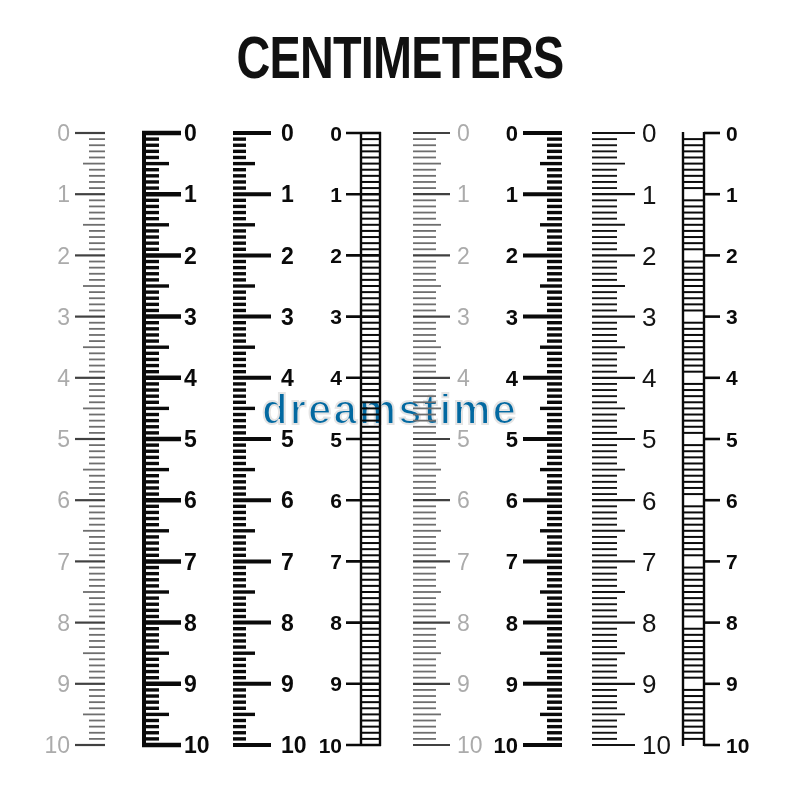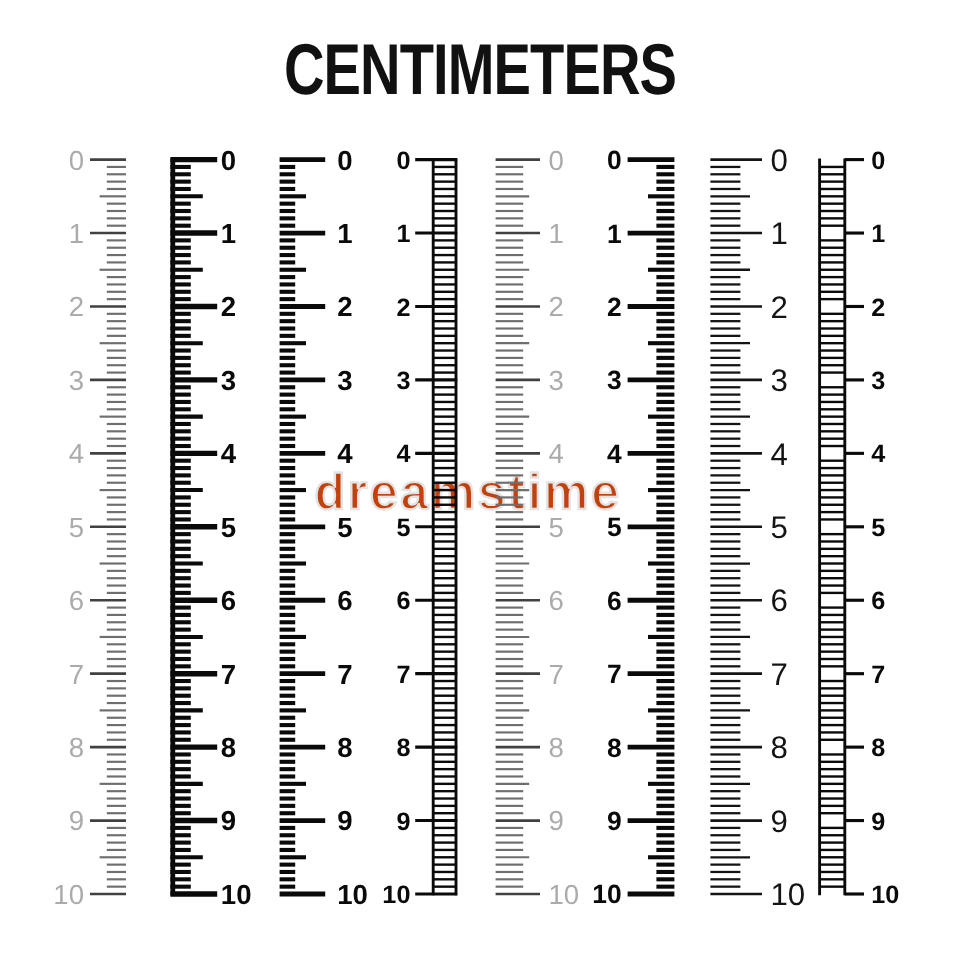--- a/index.html
+++ b/index.html
@@ -11,21 +11,21 @@
     position:absolute;top:28px;left:0;width:800px;margin:0;
     text-align:center;font-size:60px;line-height:1;font-weight:bold;
     letter-spacing:-1px;color:#111111;
     transform:scaleX(0.78);transform-origin:center;
     white-space:nowrap;
   }
   .watermark{
     position:absolute;top:410px;left:390px;
     transform:translate(-50%,-50%);
     font-size:42px;font-weight:bold;letter-spacing:2px;
-    color:#c2410c;-webkit-text-stroke:2px #e4e4e4;
+    color:#0369a1;-webkit-text-stroke:2px #e4e4e4;
     white-space:nowrap;pointer-events:none;
   }
   #rulers-svg{position:absolute;top:0;left:0;}
   #rulers-svg text{font-family:"Liberation Sans",sans-serif;}
 </style>
 </head>
 <body>
 
 <h1 class="title">CENTIMETERS</h1>
 

